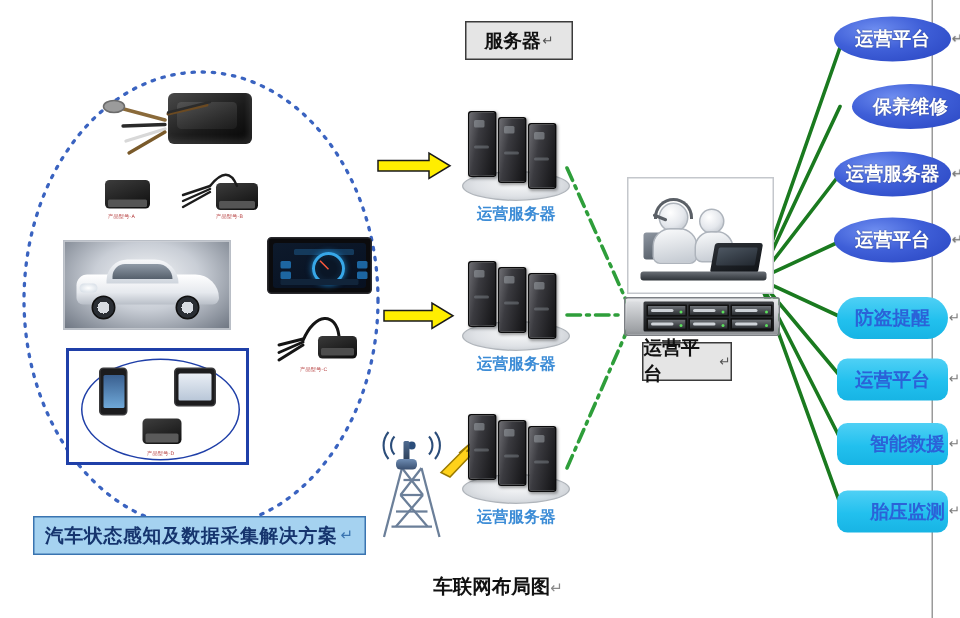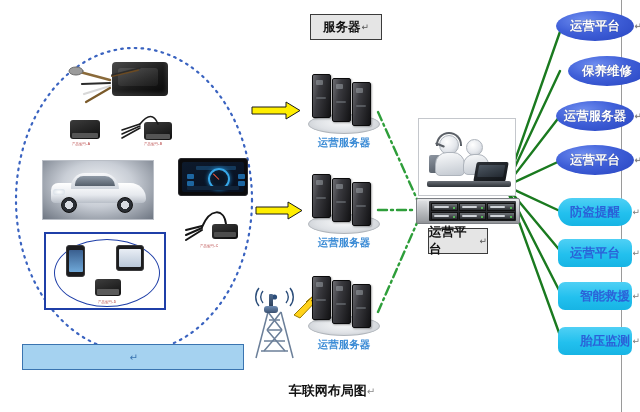--- a/index.html
+++ b/index.html
@@ -459,20 +459,21 @@
       <div class="phone-scr"></div>
     </div>
     <div class="tablet">
       <div class="tablet-scr"></div>
     </div>
     <div class="pt-obd"></div>
     <div class="obd-lbl" style="left:52px; bottom:4px;">产品型号-D</div>
   </div>
 
   <div class="node solution-caption">
+    <span>汽车状态感知及数据采集解决方案</span>
       <span class="caption-mark">↵</span>
   </div>
 
   <div class="node label-box server-title">
     <span>服务器</span>
       <span class="box-mark">↵</span>
   </div>
 
   <div class="node rack-group" style="left:308px; top:72px;">
     <div class="rack-plate"></div>

